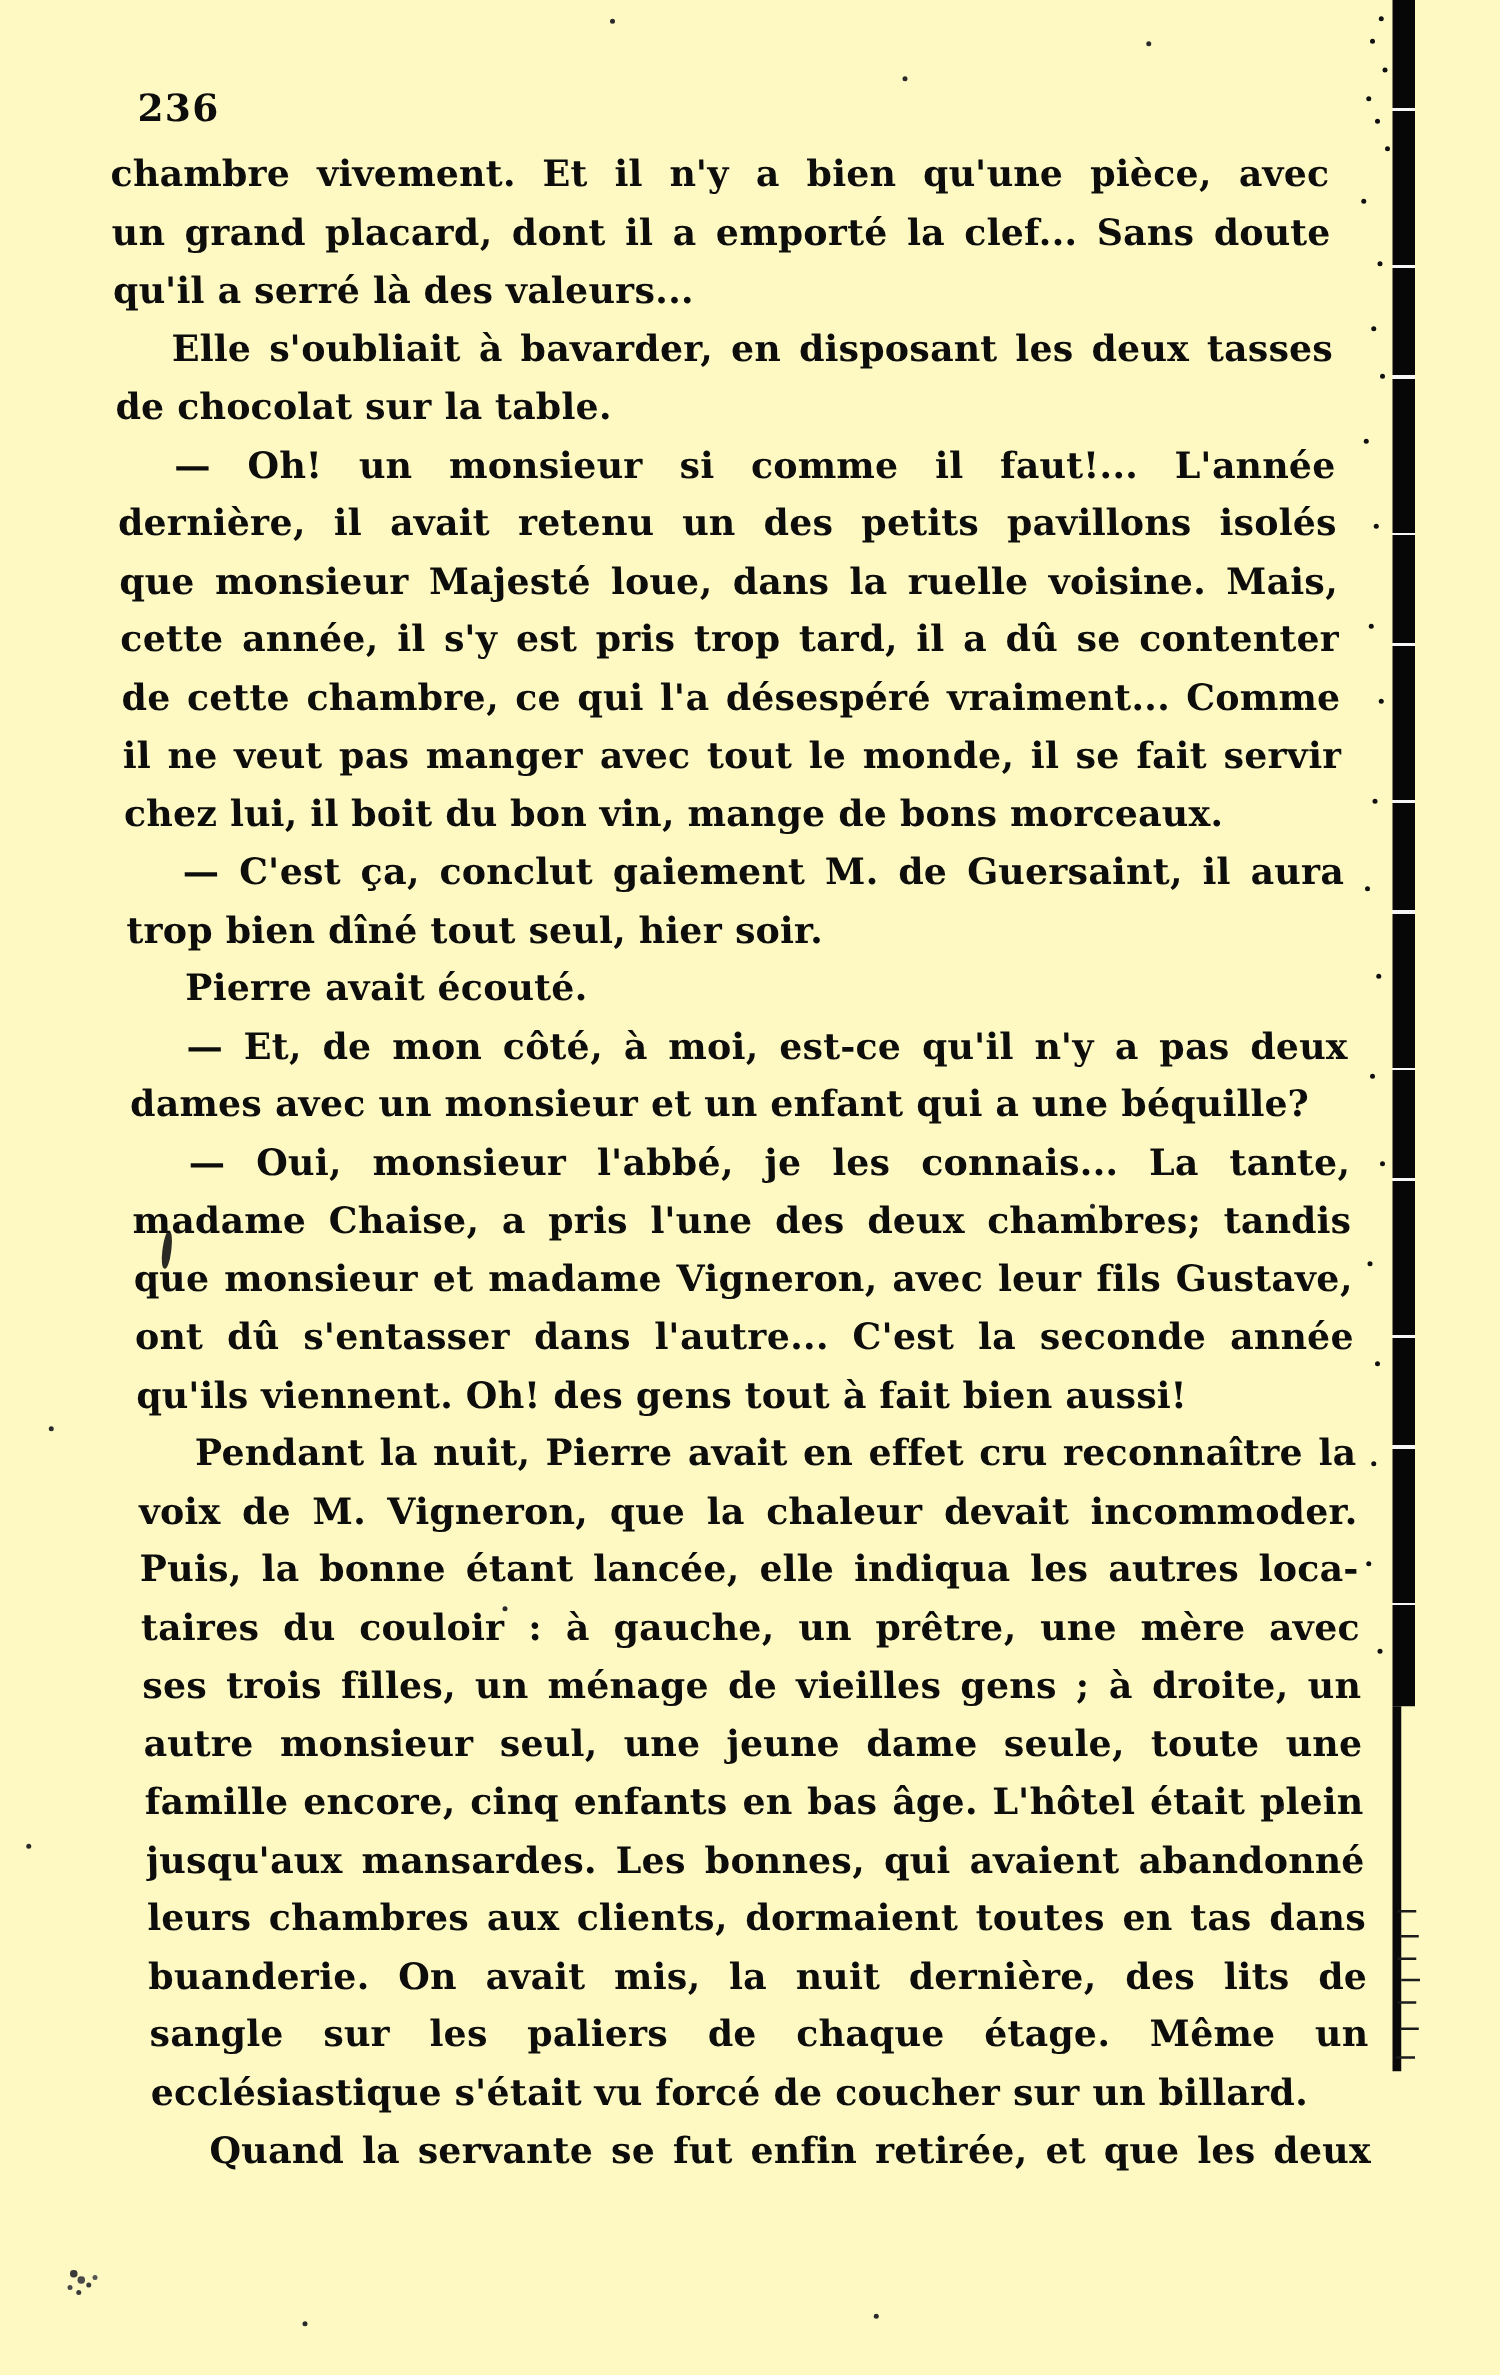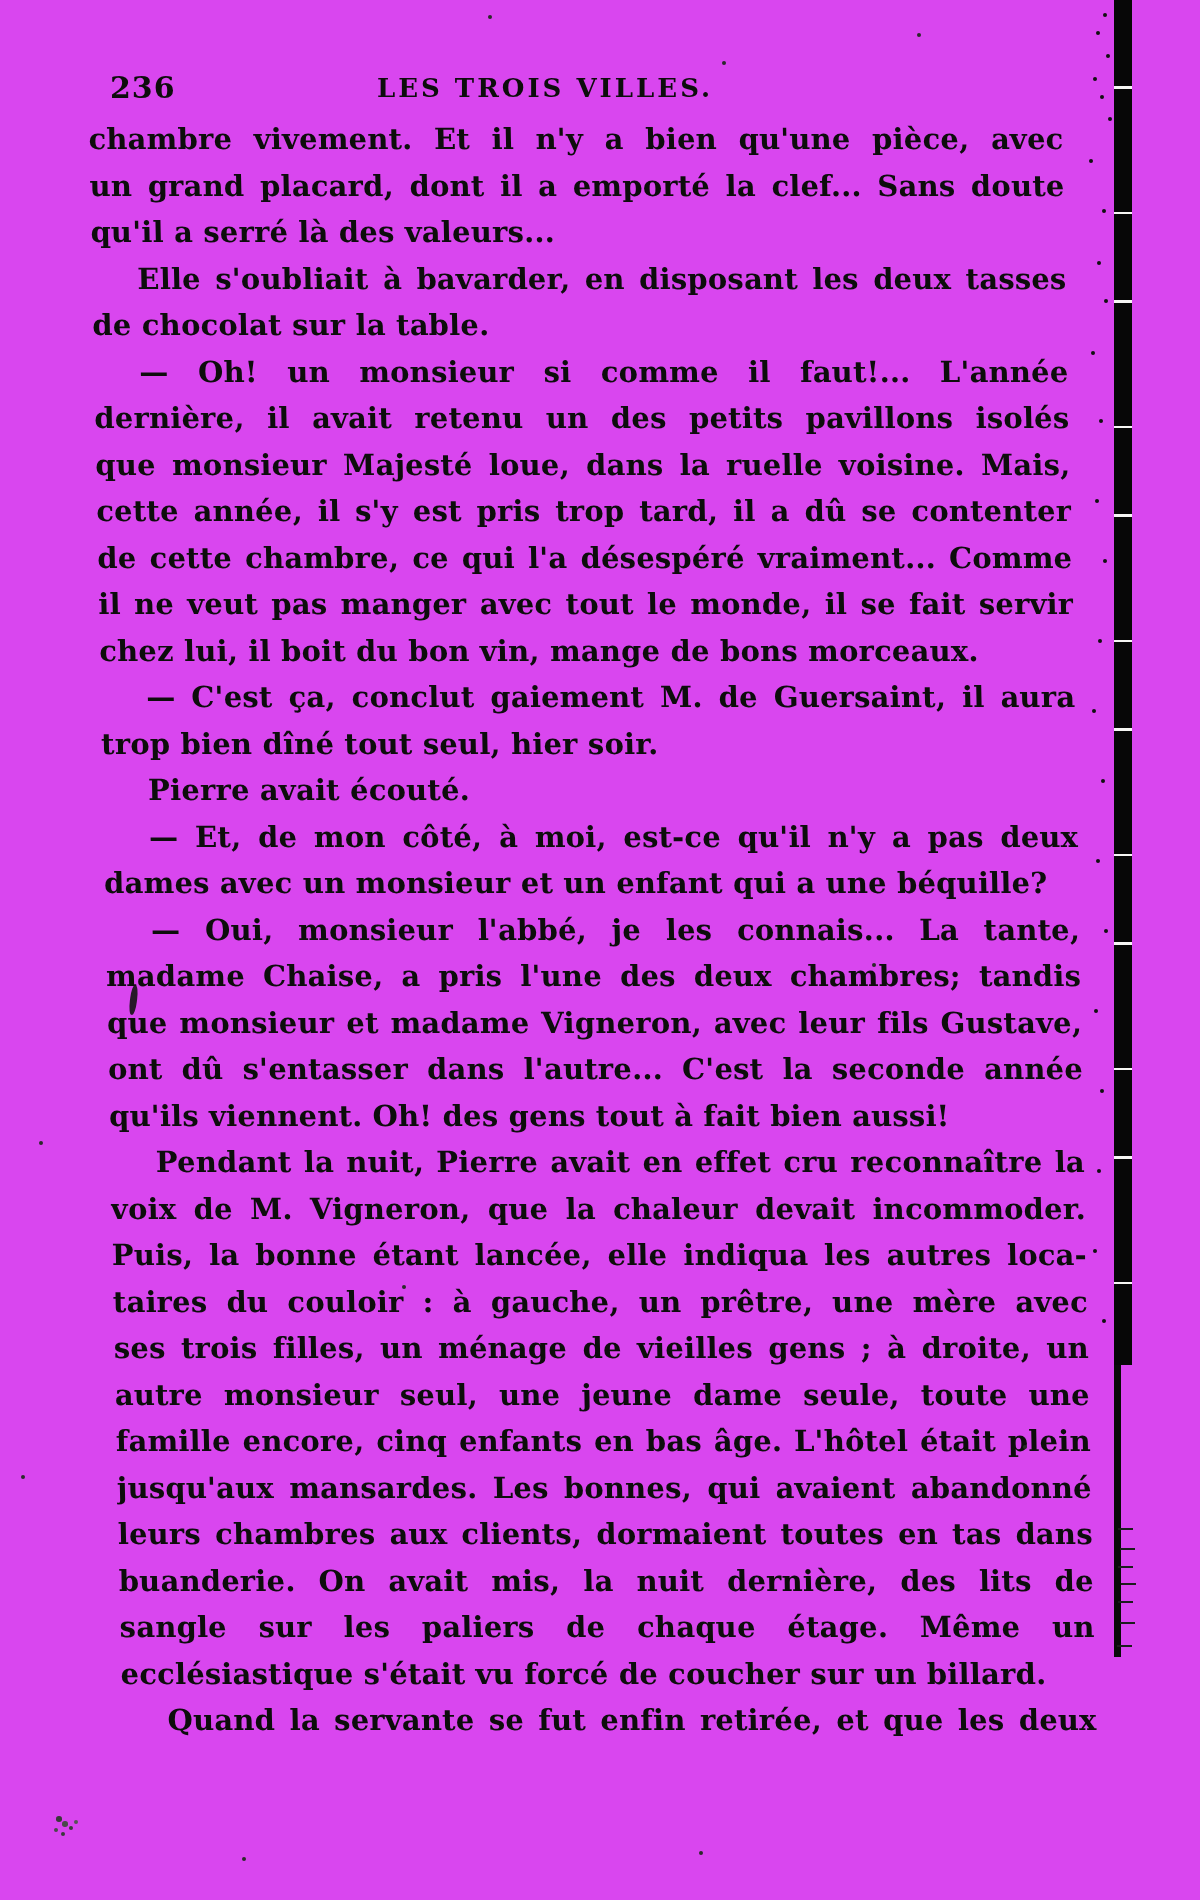--- a/index.html
+++ b/index.html
@@ -1,19 +1,19 @@
 <!DOCTYPE html>
 <html><head>
 <meta charset="utf-8">
 <style>
   html,body{margin:0;padding:0;background:#777;}
   .page{
     position:relative;
     width:1200px;height:1900px;
-    background:#d946ef;
+    background:#fef9c3;
     overflow:hidden;
     font-family:"DejaVu Serif","Liberation Serif",serif;
     color:#0d0d0c;
   }
   
   .folio{
     position:absolute;left:110px;top:70px;
     font-size:30px;font-weight:bold;letter-spacing:1px;
   }
   .running-title{
@@ -75,21 +75,20 @@
       55px 1829px 0 1px #4a4a4a, 62px 1833px 0 1px #3a3a3a, 75px 1821px 0 1px #555;
   }
 </style>
 </head>
 <body>
 
 <div class="page">
 
   <div class="folio">236</div>
 
-  <div class="running-title">LES TROIS VILLES.</div>
 
   <div class="text-block" id="text-block">
       <div class="line">chambre vivement. Et il n'y a bien qu'une pièce, avec</div>
       <div class="line">un grand placard, dont il a emporté la clef... Sans doute</div>
       <div class="line end">qu'il a serré là des valeurs...</div>
       <div class="line indent">Elle s'oubliait à bavarder, en disposant les deux tasses</div>
       <div class="line end">de chocolat sur la table.</div>
       <div class="line indent">— Oh! un monsieur si comme il faut!... L'année</div>
       <div class="line">dernière, il avait retenu un des petits pavillons isolés</div>
       <div class="line">que monsieur Majesté loue, dans la ruelle voisine. Mais,</div>

